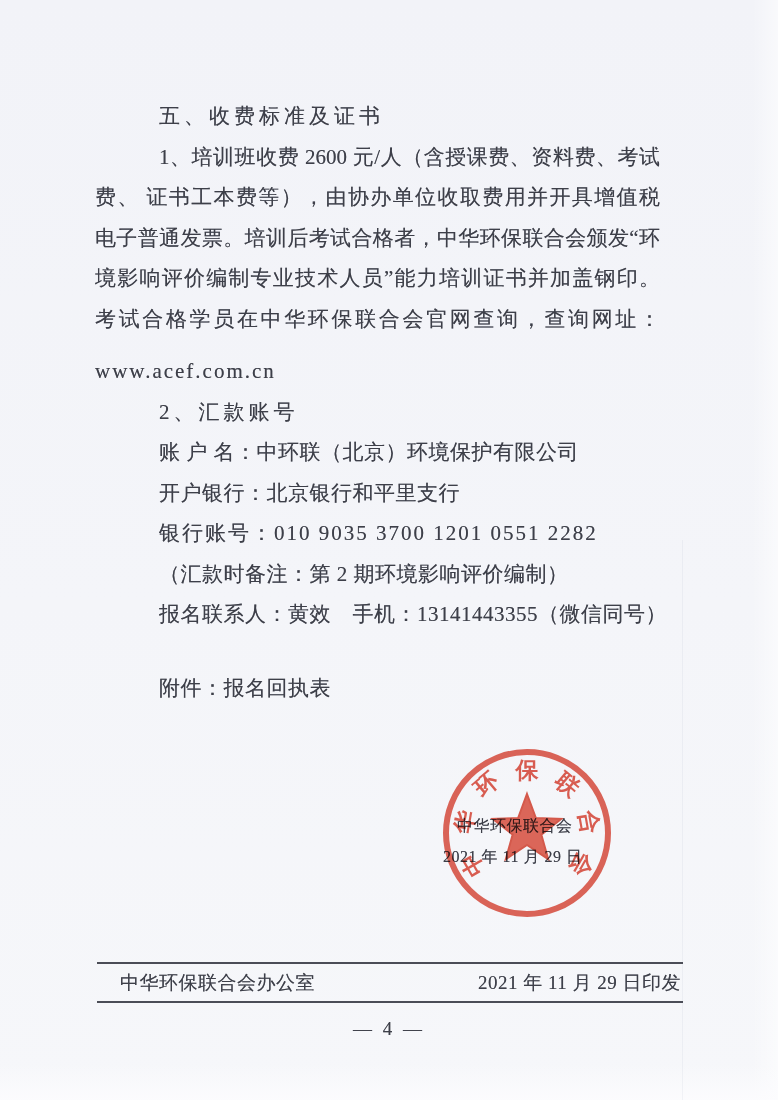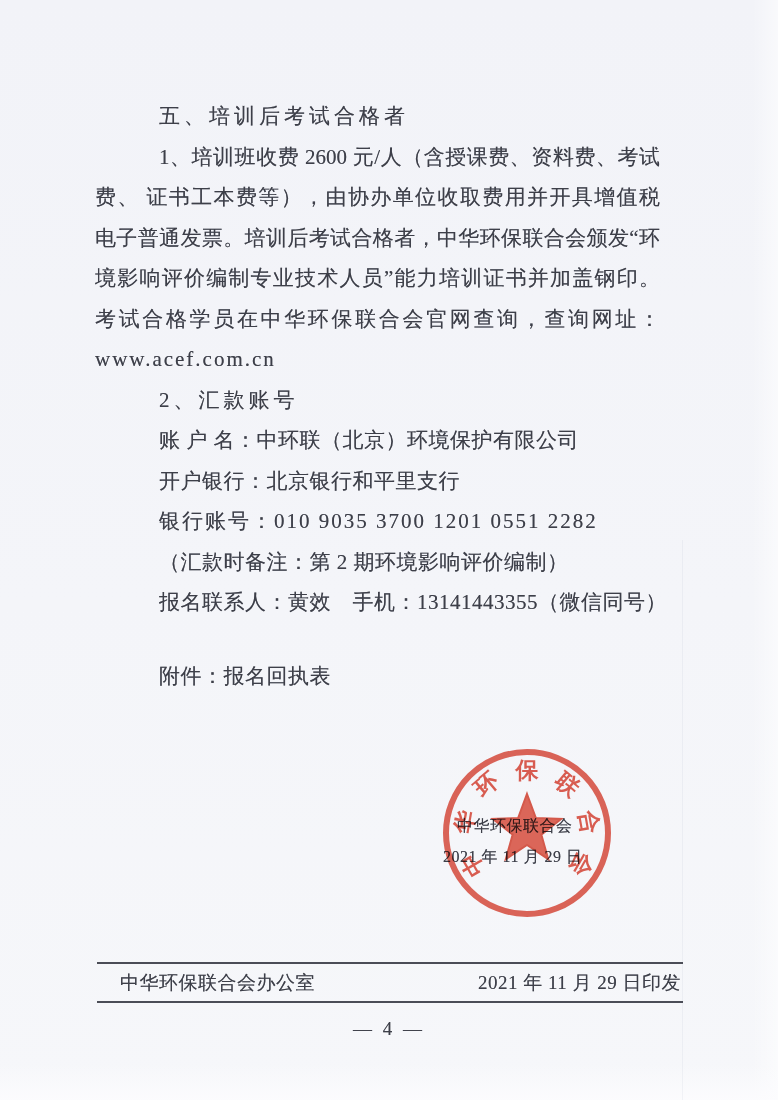--- a/index.html
+++ b/index.html
@@ -22,21 +22,21 @@
   
   .doc {
     position:absolute; left:95px; top:96px; width:565px;
     font-size:21px;
     text-shadow:0 0 .6px rgba(61,63,73,.55);
   }
   .line { height:40.5px; line-height:40.5px; white-space:pre; letter-spacing:.5px; }
   .line.indent { text-indent:64px; }
   .line.head   { letter-spacing:4px; }
   .line.wide   { letter-spacing:2px; }
-  .line.url    { letter-spacing:2px; }
+  .line.url    { letter-spacing:2px;margin-top:12px; }
   .line.just   { white-space:normal; letter-spacing:0;
                  text-align:justify; text-align-last:justify; }
   .line.blank  { height:33px; }
 
   
   .signature { position:absolute; left:443px; top:810px; font-size:16px;
                text-shadow:0 0 .6px rgba(61,63,73,.55); }
   .sig-org  { height:32px; line-height:32px; margin-left:14px; letter-spacing:.5px; }
   .sig-date { height:30px; line-height:30px; letter-spacing:.5px; }
 
@@ -61,21 +61,21 @@
 </head>
 <body>
 
 <div class="page">
 
   <div class="band-right"></div>
   <div class="band-bottom"></div>
   <div class="seam"></div>
 
   <div class="doc">
-      <div class="line indent head">五、培训后考试合格者</div>
+      <div class="line indent head">五、收费标准及证书</div>
       <div class="line indent just">1、培训班收费 2600 元/人（含授课费、资料费、考试</div>
       <div class="line just">费、 证书工本费等），由协办单位收取费用并开具增值税</div>
       <div class="line just">电子普通发票。培训后考试合格者，中华环保联合会颁发“环</div>
       <div class="line just">境影响评价编制专业技术人员”能力培训证书并加盖钢印。</div>
       <div class="line just">考试合格学员在中华环保联合会官网查询，查询网址：</div>
       <div class="line url">www.acef.com.cn</div>
       <div class="line indent head">2、汇款账号</div>
       <div class="line indent">账 户 名：中环联（北京）环境保护有限公司</div>
       <div class="line indent">开户银行：北京银行和平里支行</div>
       <div class="line indent wide">银行账号：010 9035 3700 1201 0551 2282</div>

